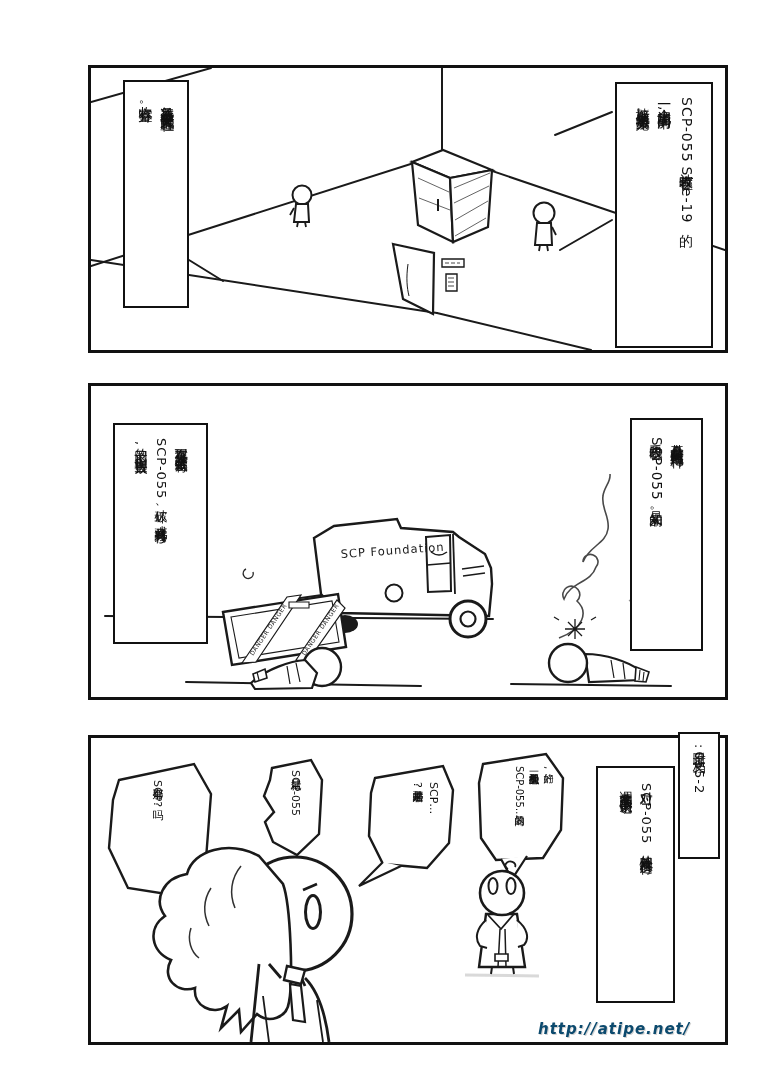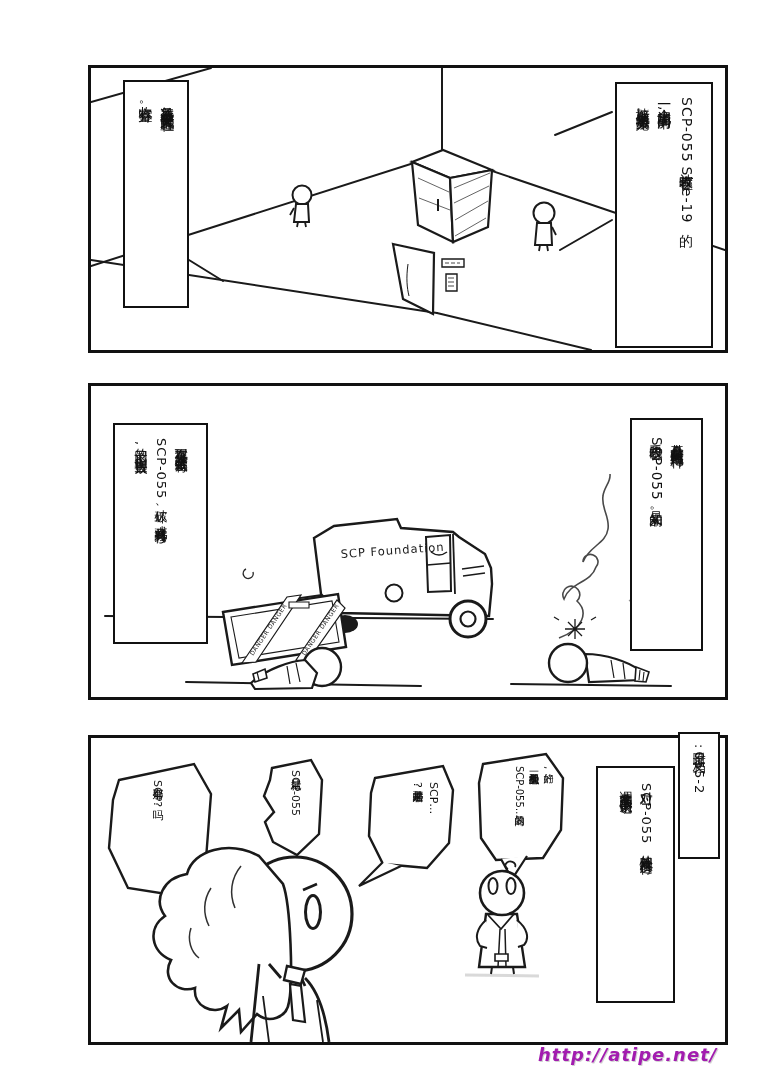--- a/index.html
+++ b/index.html
@@ -13,22 +13,22 @@
   .vbox{position:absolute;background:#fff;border:2.8px solid #111;box-sizing:border-box;
         display:flex;justify-content:center;align-items:flex-start;}
   .vbox>span{writing-mode:vertical-rl;text-orientation:mixed;white-space:pre-line;
         font-size:14px;line-height:1.55;letter-spacing:1px;padding-top:13px;}
   .bubble-text{position:absolute;writing-mode:vertical-rl;text-orientation:mixed;
         white-space:pre-line;font-size:11px;line-height:1.45;color:#111;}
   .appendix{position:absolute;left:678px;top:732px;width:42px;height:127px;background:#fff;
         border:2.6px solid #111;box-sizing:border-box;display:flex;justify-content:center;z-index:5;}
   .appendix>span{writing-mode:vertical-rl;text-orientation:mixed;font-size:13px;
         line-height:1.2;padding-top:8px;letter-spacing:1px;}
-  .watermark{position:absolute;left:538px;top:1044px;width:200px;font-size:18px;
-        font-weight:bold;font-style:italic;color:#a21caf;letter-spacing:1px;
+  .watermark{position:absolute;left:538px;top:1020px;width:200px;font-size:15px;
+        font-weight:bold;font-style:italic;color:#0c4a6e;letter-spacing:1px;
         text-shadow:1px 1px 0 #d2d2d2;}
   line,path,polygon,rect,circle,ellipse{vector-effect:non-scaling-stroke;}
 </style>
 </head>
 <body>
 
 <div class="page">
 
   <div class="panel" id="panel1">
     <svg viewBox="0 0 634 282" preserveAspectRatio="none">

